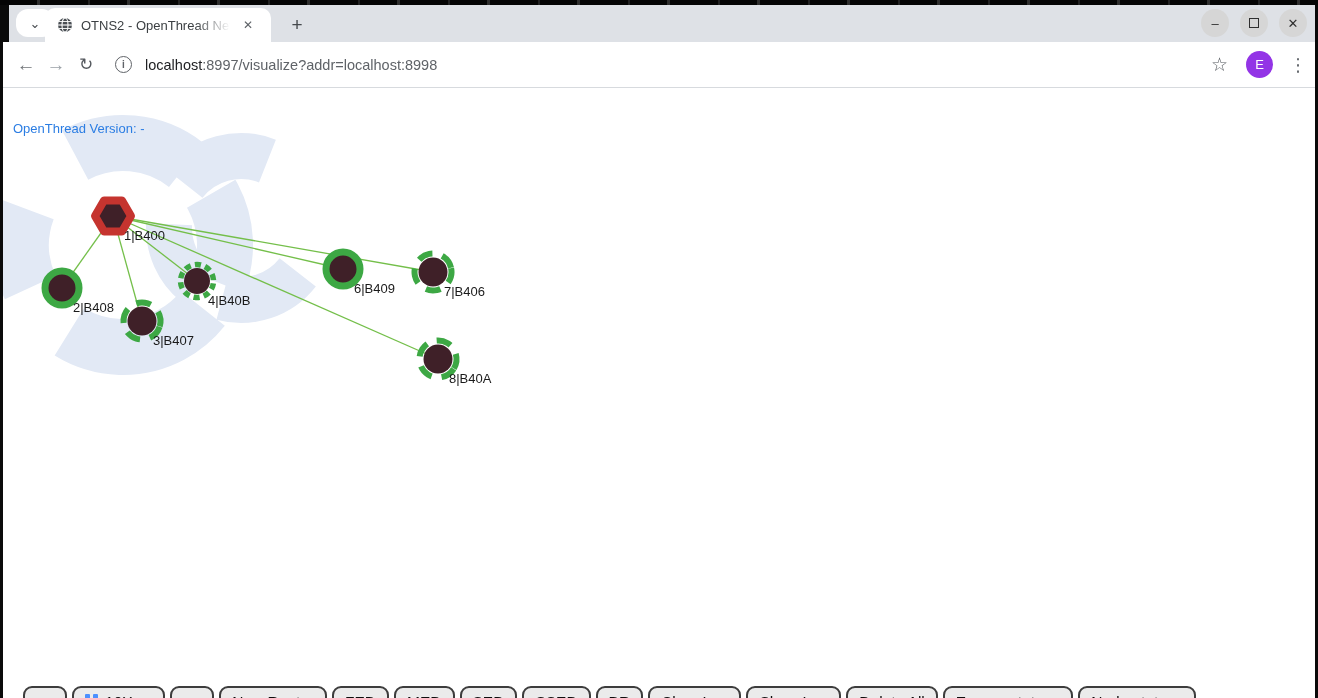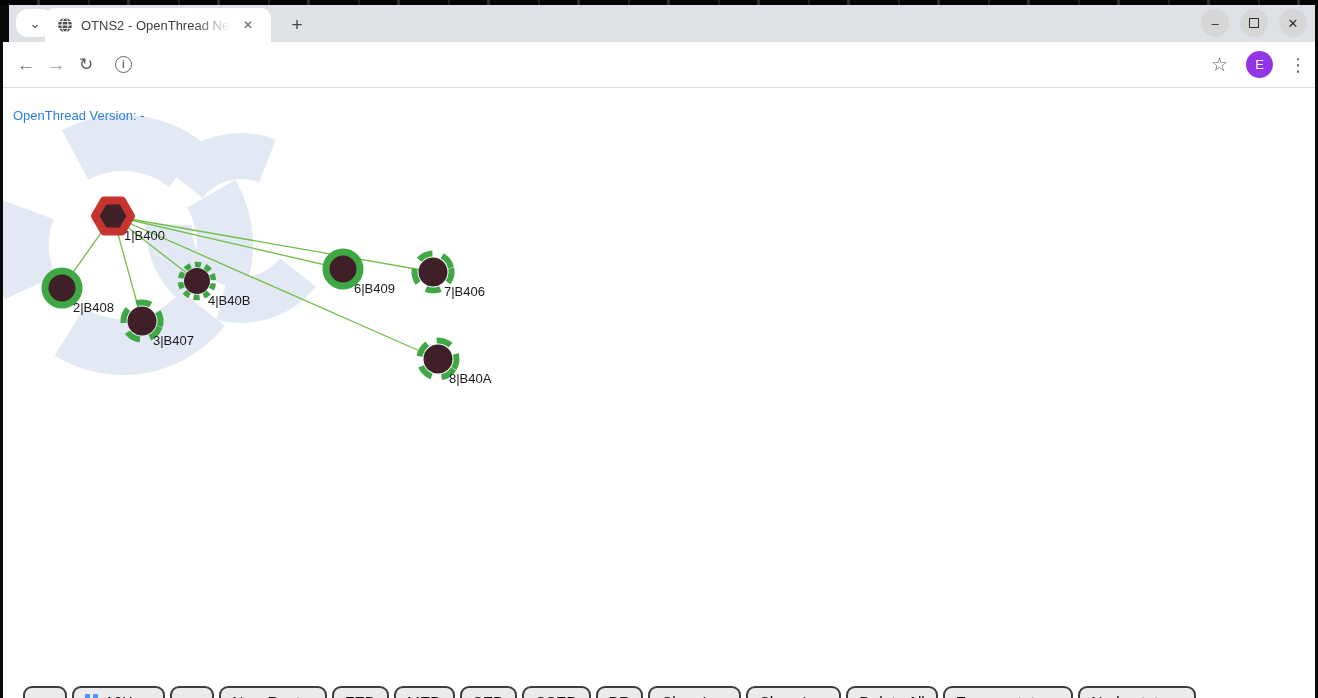--- a/index.html
+++ b/index.html
@@ -58,21 +58,21 @@
             font-size:13px; display:flex; align-items:center; justify-content:center;
             margin-right:16px; cursor:pointer; }
   .overflow-ic { font-size:18px; color:#5f6368; margin-right:10px; letter-spacing:0;
                  cursor:pointer; width:16px; text-align:center; }
 
   
   .content { position:relative; height:641px; background:#fff; overflow:hidden; }
   .status-line { position:absolute; left:10px; top:13px;
                  font-family:"DejaVu Sans Mono", monospace; font-weight:700; font-size:13px;
                  color:#000; white-space:pre; }
-  .version-line { position:absolute; left:10px; top:20px; font-size:13px; color:#2b7de3; }
+  .version-line { position:absolute; left:10px; top:33px; font-size:13px; color:#2b7de3; }
 
   svg.canvas { position:absolute; left:0; top:0; pointer-events:none; }
   .node-label { font-family:"Liberation Sans", sans-serif; font-size:13px; fill:#1a1a1a; }
   g.node { pointer-events:auto; cursor:pointer; }
 
   
   .actionbar { position:absolute; left:20px; bottom:11px; display:flex; gap:5px; align-items:stretch; }
   .abtn { background:#ebebeb; border:2px solid #3d3d3d; border-radius:9px; color:#0d0d0d;
           font-family:"Liberation Sans", sans-serif; font-size:15.5px; padding:5px 11px;
           display:flex; align-items:center; gap:7px; cursor:pointer; white-space:nowrap; }
@@ -113,20 +113,21 @@
         <div class="win-btn">✕</div>
       </div>
     </div>
 
     <div class="urlrow">
       <div class="nav-ic back">←</div>
       <div class="nav-ic fwd">→</div>
       <div class="nav-ic reload">↻</div>
       <div class="omni">
         <span class="info-ic">i</span>
+        <span class="url-text"><span class="host">localhost</span><span>:8997/visualize?addr=localhost:8998</span></span>
       </div>
       <span class="bookmark-ic">☆</span>
       <div class="avatar">E</div>
       <span class="overflow-ic">⋮</span>
     </div>
 
     <div class="content">
 
       <svg class="canvas" width="1312" height="641">
 

